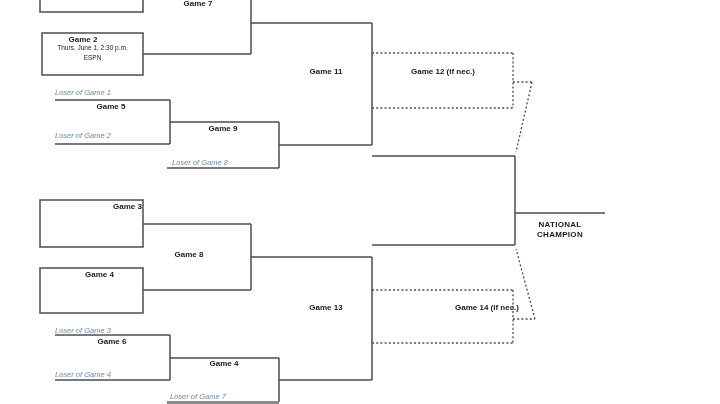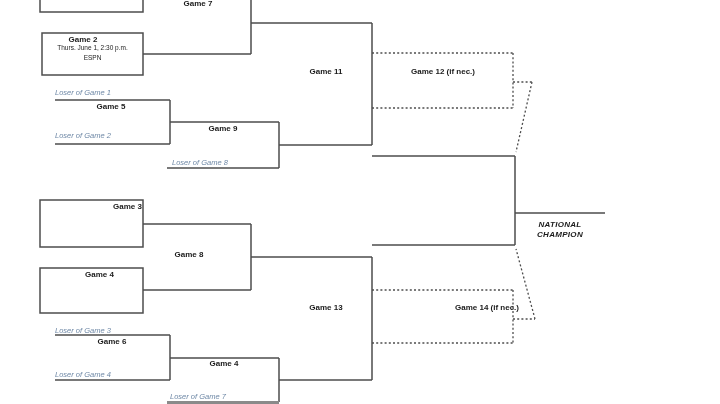--- a/index.html
+++ b/index.html
@@ -96,21 +96,21 @@
   <div class="lbl" style="left:80px; top:102px; width:62px;">Game 5</div>
   <div class="loser" style="left:55px; top:131px;">Loser of Game 2</div>
 
   <div class="lbl" style="left:192px; top:124px; width:62px;">Game 9</div>
   <div class="loser" style="left:172px; top:158px;">Loser of Game 8</div>
 
   <div class="lbl" style="left:295px; top:67px; width:62px;">Game 11</div>
   <div class="lbl" style="left:373px; top:67px; width:140px;">Game 12 (if nec.)</div>
 
 
-  <div class="lbl champ" style="left:529px; top:220px; width:62px;font-style:italic;">
+  <div class="lbl champ" style="left:529px; top:220px; width:62px;">
     <span>NATIONAL</span><br>
     <span>CHAMPION</span>
   </div>
 
   <div class="lbl" style="left:40px; top:202px; width:103px;margin-left:36px;">Game 3</div>
   <div class="lbl" style="left:40px; top:270px; width:103px;margin-left:8px;">Game 4</div>
   <div class="lbl" style="left:158px; top:230px; width:62px;margin-top:20px;">Game 8</div>
 
   <div class="loser" style="left:55px; top:326px;">Loser of Game 3</div>
   <div class="lbl" style="left:81px; top:337px; width:62px;">Game 6</div>

